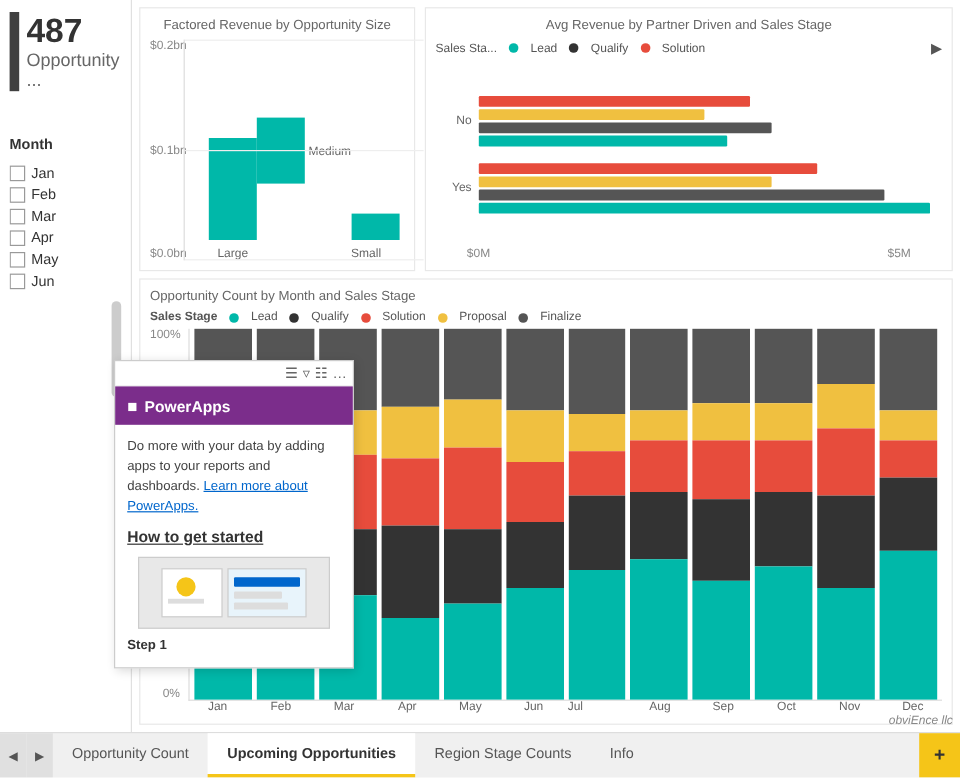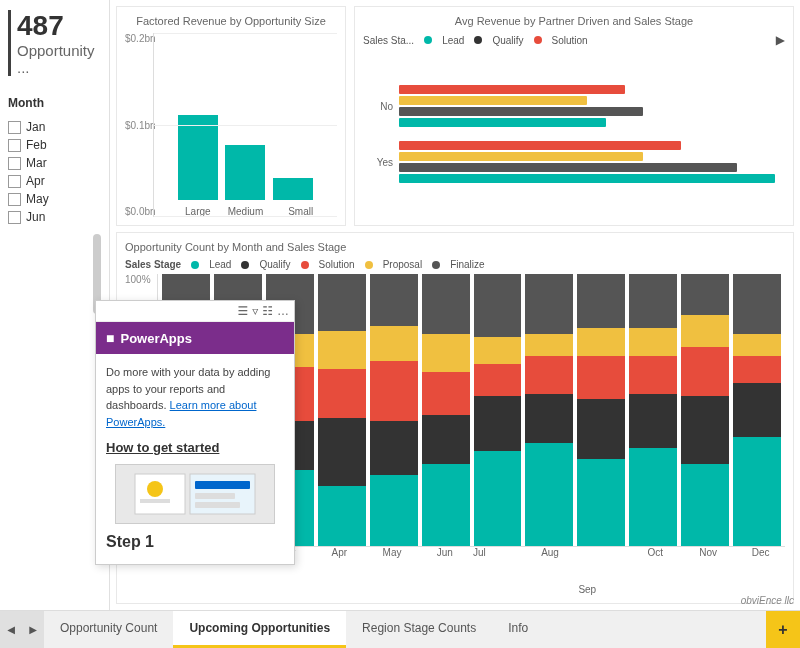--- a/index.html
+++ b/index.html
@@ -8,21 +8,21 @@
     .page { width: 800px; height: 648px; background: #fff; display: flex; flex-direction: column; }
 
     
     .header { text-align: center; padding: 18px 0 8px; font-size: 26px; color: #333; font-weight: 300; letter-spacing: 0.5px; }
 
     
     .main { display: flex; flex: 1; overflow: hidden; }
 
     
     .sidebar { width: 110px; border-right: 1px solid #e0e0e0; padding: 10px 8px; display: flex; flex-direction: column; gap: 4px; flex-shrink: 0; }
-    .kpi-block { border-left: 3px solid #404040; padding-left: 6px; margin-bottom: 10px; }
+    .kpi-block { border-left: 8px solid #404040; padding-left: 6px; margin-bottom: 27px; }
     .kpi-number { font-size: 28px; font-weight: 600; color: #333; }
     .kpi-label { font-size: 15px; color: #666; }
     .filter-label { font-size: 12px; color: #333; margin: 6px 0 4px; font-weight: 600; }
     .filter-scroll { overflow-y: auto; max-height: 200px; }
     .filter-item { display: flex; align-items: center; gap: 5px; padding: 2px 0; }
     .filter-checkbox { width: 13px; height: 13px; border: 1px solid #999; background: #fff; flex-shrink: 0; }
     .filter-text { font-size: 12px; color: #333; }
 
     
     .scroll-indicator { width: 8px; height: 80px; background: #ccc; border-radius: 4px; margin-left: auto; margin-top: 4px; }
@@ -41,21 +41,21 @@
     .bottom-chart { background: #fff; border: 1px solid #e8e8e8; padding: 8px; flex: 1; display: flex; flex-direction: column; }
 
     
     .powerapps-popup { position: absolute; left: 95px; top: 300px; width: 200px; background: #fff; border: 1px solid #ccc; box-shadow: 2px 2px 8px rgba(0,0,0,0.15); z-index: 10; }
     .popup-toolbar { display: flex; align-items: center; justify-content: flex-end; gap: 4px; padding: 3px 5px; border-bottom: 1px solid #eee; font-size: 12px; color: #666; }
     .popup-header { background: #7b2d8b; color: #fff; padding: 8px 10px; display: flex; align-items: center; gap: 6px; font-size: 13px; font-weight: 600; }
     .popup-body { padding: 10px; font-size: 11px; color: #444; line-height: 1.5; }
     .popup-link { color: #0066cc; text-decoration: underline; cursor: pointer; }
     .popup-howto { font-size: 13px; font-weight: 700; color: #333; margin: 8px 0 6px; text-decoration: underline; }
     .popup-img { width: 160px; height: 60px; background: #e8e8e8; margin: 0 auto; display: flex; align-items: center; justify-content: center; border: 1px solid #ccc; }
-    .popup-step { font-size: 16px; font-weight: 700; color: #333; margin-top: 6px; }
+    .popup-step { font-size: 11px; font-weight: 700; color: #333; margin-top: 6px; }
 
     
     .tab-bar { height: 38px; background: #f0f0f0; border-top: 1px solid #ddd; display: flex; align-items: stretch; }
     .tab-nav-btn { width: 22px; background: #e0e0e0; border: none; cursor: pointer; display: flex; align-items: center; justify-content: center; color: #555; font-size: 10px; flex-shrink: 0; }
     .tab { padding: 0 16px; display: flex; align-items: center; font-size: 12px; color: #555; cursor: pointer; border-bottom: 3px solid transparent; white-space: nowrap; }
     .tab.active { border-bottom: 3px solid #f5c518; font-weight: 600; color: #333; background: #fff; }
     .tab-add { width: 34px; background: #f5c518; display: flex; align-items: center; justify-content: center; margin-left: auto; cursor: pointer; font-size: 16px; font-weight: 700; color: #333; }
 
     
     .y-axis { display: flex; flex-direction: column; justify-content: space-between; font-size: 10px; color: #888; width: 28px; text-align: right; padding-right: 4px; }
@@ -131,25 +131,25 @@
 
               <div style="flex:1; display:flex; flex-direction:column; justify-content:space-between; border-left:1px solid #ddd; padding:0 10px; position:relative;">
                 <div style="border-bottom:1px solid #eee; position:absolute; top:0; left:0; right:0;"></div>
                 <div style="border-bottom:1px solid #eee; position:absolute; top:50%; left:0; right:0;"></div>
                 <div style="border-bottom:1px solid #eee; position:absolute; bottom:0; left:0; right:0;"></div>
                 <div style="display:flex; align-items:flex-end; justify-content:space-around; height:100%; padding: 0 10px;">
                   <div class="bar-col" style="display:flex;flex-direction:column;align-items:center;justify-content:flex-end;height:100%;">
                     <div style="width:40px; height:85px; background:#00b8a9;"></div>
                     <span style="font-size:10px;color:#666;margin-top:3px;">Large</span>
                   </div>
-                  <div class="bar-col" style="display:flex;flex-direction:column;align-items:center;justify-content:flex-end;height:100%;">
+                  <div class="bar-col" style="display:flex;flex-direction:row;align-items:center;justify-content:flex-end;height:100%;">
                     <div style="width:40px; height:55px; background:#00b8a9;"></div>
                     <span style="font-size:10px;color:#666;margin-top:3px;">Medium</span>
                   </div>
-                  <div class="bar-col" style="display:flex;align-items:flex-end;justify-content:flex-end;height:100%;">
+                  <div class="bar-col" style="display:flex;align-items:flex-start;justify-content:flex-end;height:100%;">
                     <div style="width:40px; height:22px; background:#00b8a9;"></div>
                     <span style="font-size:10px;color:#666;margin-top:3px;">Small</span>
                   </div>
                 </div>
               </div>
             </div>
           </div>
         </div>
 
         <div class="chart-box avg-revenue-chart">
@@ -181,20 +181,24 @@
               <span style="font-size:10px;color:#666;width:20px;text-align:right;">Yes</span>
               <div style="flex:1;display:flex;flex-direction:column;gap:2px;">
                 <div style="height:9px;width:75%;background:#e74c3c;border-radius:1px;"></div>
                 <div style="height:9px;width:65%;background:#f0c040;border-radius:1px;"></div>
                 <div style="height:9px;width:90%;background:#555;border-radius:1px;"></div>
                 <div style="height:9px;width:100%;background:#00b8a9;border-radius:1px;"></div>
               </div>
             </div>
           </div>
 
+          <div style="display:flex;justify-content:space-between;padding:0 26px;font-size:10px;color:#888;">
+            <span>$0M</span>
+            <span>$5M</span>
+          </div>
         </div>
       </div>
 
       <div class="bottom-chart">
         <div class="chart-title" style="text-align:left;">Opportunity Count by Month and Sales Stage</div>
         <div class="legend">
           <span style="font-size:10px;color:#555;font-weight:600;">Sales Stage</span>
           <span class="legend-dot" style="background:#00b8a9;"></span>
           <span style="font-size:10px;color:#555;">Lead</span>
           <span class="legend-dot" style="background:#333;"></span>
@@ -305,21 +309,21 @@
 
         <div style="display:flex;gap:4px;padding-left:32px;" id="stacked-months">
         <div style="flex: 1 1 0%; text-align: center; font-size: 10px; color: rgb(102, 102, 102);">Jan</div>
             <div style="flex: 1 1 0%; text-align: center; font-size: 10px; color: rgb(102, 102, 102);">Feb</div>
             <div style="flex: 1 1 0%; text-align: center; font-size: 10px; color: rgb(102, 102, 102);">Mar</div>
             <div style="flex: 1 1 0%; text-align: center; font-size: 10px; color: rgb(102, 102, 102);">Apr</div>
             <div style="flex: 1 1 0%; text-align: center; font-size: 10px; color: rgb(102, 102, 102);">May</div>
             <div style="flex: 1 1 0%; text-align: center; font-size: 10px; color: rgb(102, 102, 102);">Jun</div>
             <div style="flex: 1 1 0%; text-align: left; font-size: 10px; color: rgb(102, 102, 102);">Jul</div>
             <div style="flex: 1 1 0%; text-align: center; font-size: 10px; color: rgb(102, 102, 102);">Aug</div>
-            <div style="flex: 1 1 0%; text-align: left; font-size: 10px; color: rgb(102, 102, 102); margin-top: 37px;">Sep</div>
+            <div style="flex: 1 1 0%; text-align: center; font-size: 10px; color: rgb(102, 102, 102);">Sep</div>
             <div style="flex: 1 1 0%; text-align: center; font-size: 10px; color: rgb(102, 102, 102);">Oct</div>
             <div style="flex: 1 1 0%; text-align: center; font-size: 10px; color: rgb(102, 102, 102);">Nov</div>
             <div style="flex: 1 1 0%; text-align: center; font-size: 10px; color: rgb(102, 102, 102);">Dec</div>
           </div>
       </div>
     </div>
   </div>
 
   <div class="watermark">obviEnce llc</div>
 

